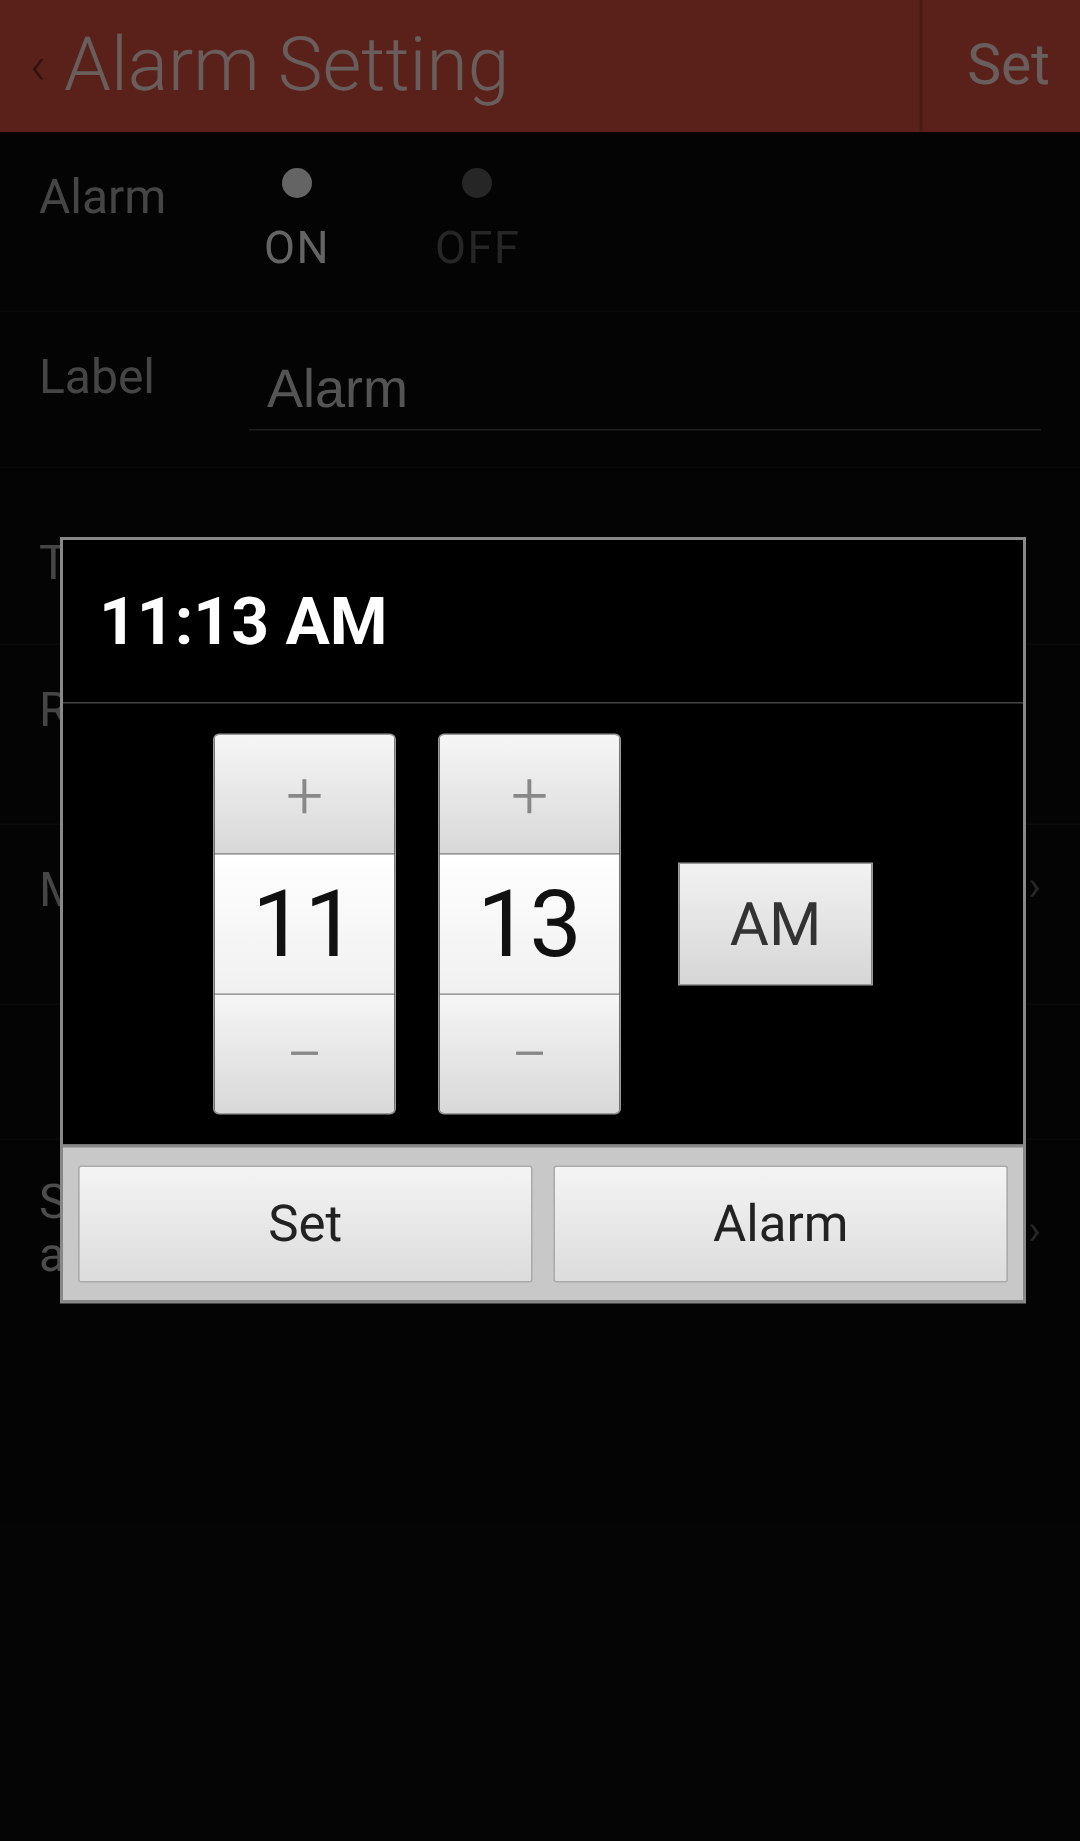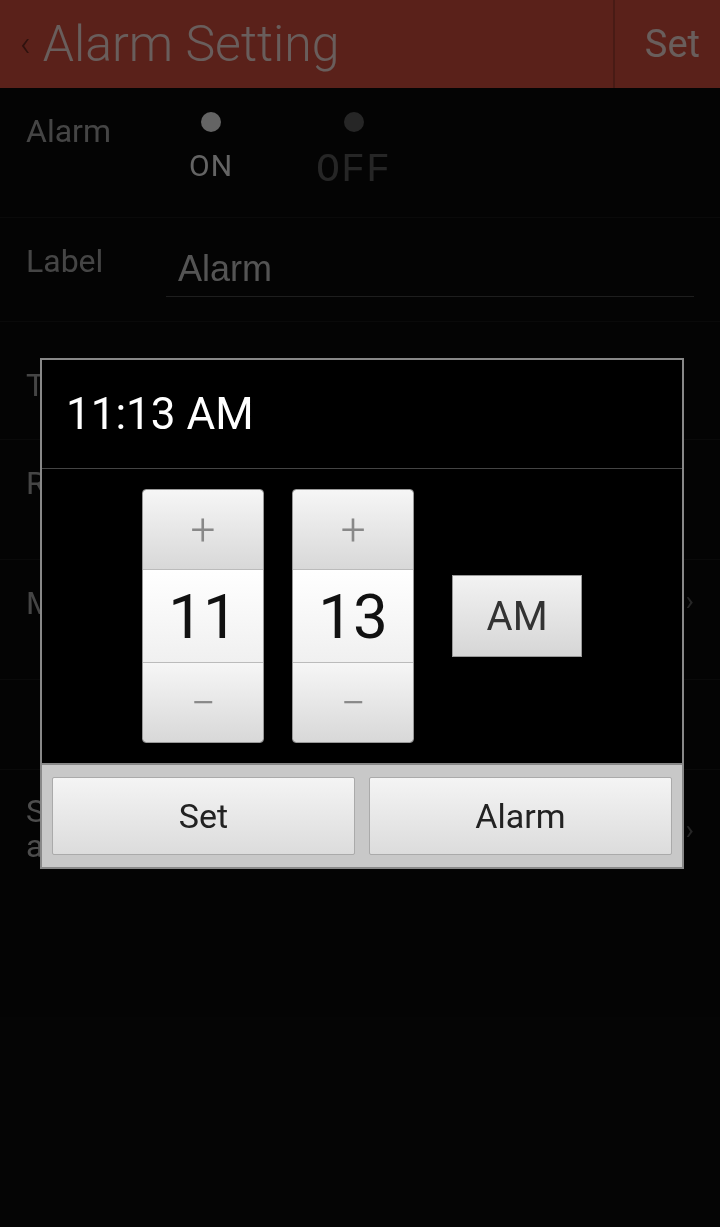--- a/index.html
+++ b/index.html
@@ -12,26 +12,26 @@
   .back-chevron { color: #6a2820; font-size: 36px; font-weight: 300; }
   .header-title { color: #e8d0cc; font-size: 50px; font-weight: 300; }
   .header-set { color: #e8d0cc; font-size: 38px; font-weight: 400; padding-left: 30px; border-left: 2px solid #a03c30; height: 100%; display: flex; align-items: center; }
   
   .content { padding: 0; }
   .row { display: flex; padding: 24px 26px; border-bottom: 1px solid #181818; }
   .row-label { width: 140px; color: #9a9a9a; font-size: 32px; }
   
   
   .alarm-opts { display: flex; gap: 70px; padding-left: 10px; }
-  .radio-col { display: flex; flex-direction: column; align-items: center; gap: 16px; margin-left: 13px; }
+  .radio-col { display: flex; flex-direction: column; align-items: center; gap: 16px; }
   .radio-dot { width: 20px; height: 20px; border-radius: 50%; }
   .radio-on { background: #ddd; }
   .radio-off { background: #555; }
   .radio-text-on { color: #ddd; font-size: 30px; letter-spacing: 1px; }
-  .radio-text-off { color: #555; font-size: 40px; letter-spacing: 1px; font-family: Liberation Mono, monospace; }
+  .radio-text-off { color: #555; font-size: 30px; letter-spacing: 1px; }
   
   
   .label-input { flex: 1; border: none; border-bottom: 1px solid #444; background: transparent; color: #bbb; font-size: 36px; padding: 6px 12px; }
   
   
   .time-val { color: #666; font-size: 42px; padding-left: 10px; }
   .time-ampm { color: #555; font-size: 24px; margin-left: 6px; }
   
   .row-chevron { margin-left: auto; color: #555; font-size: 28px; }
   
@@ -41,21 +41,21 @@
   .line-icon { width: 48px; height: 48px; background: #3a8a1a; border-radius: 50%; display: flex; align-items: center; justify-content: center; position: relative; }
   .line-icon::after { content: ""; position: absolute; bottom: -4px; left: 10px; width: 0; height: 0; border-left: 6px solid transparent; border-right: 6px solid transparent; border-top: 10px solid #3a8a1a; }
   .line-text { color: #fff; font-size: 14px; font-weight: bold; }
   .invite-text { color: #bbb; font-size: 36px; margin-left: 10px; }
   
   
   .dim { position: absolute; inset: 0; background: rgba(0,0,0,0.55); }
   
   
   .dialog { position: absolute; left: 40px; top: 358px; width: 644px; background: #000; border: 2px solid #888; }
-  .dialog-title { color: #fff; font-size: 44px; padding: 28px 24px; border-bottom: 1px solid #444; }
+  .dialog-title { color: #fff; font-size: 44px; padding: 28px 24px; border-bottom: 1px solid #444; font-weight: bold; }
   .picker-area { display: flex; align-items: center; justify-content: flex-start; gap: 28px; padding: 20px 100px 20px 100px; }
   
   .spinner { width: 124px; display: flex; flex-direction: column; border: 1px solid #999; border-radius: 4px; overflow: hidden; }
   .spin-btn { height: 80px; background: linear-gradient(#f6f6f6, #d8d8d8); display: flex; align-items: center; justify-content: center; border-bottom: 1px solid #bbb; }
   .spin-btn.minus { border-top: 1px solid #bbb; border-bottom: none; }
   .spin-icon { color: #888; font-size: 44px; font-weight: 300; }
   .spin-val { height: 92px; background: linear-gradient(#fff,#f0f0f0); display: flex; align-items: center; justify-content: center; color: #111; font-size: 62px; }
   
   .ampm-btn { width: 132px; height: 82px; background: linear-gradient(#f2f2f2,#d6d6d6); border: 1px solid #999; display: flex; align-items: center; justify-content: center; color: #333; font-size: 40px; margin-left: 10px; }
   

